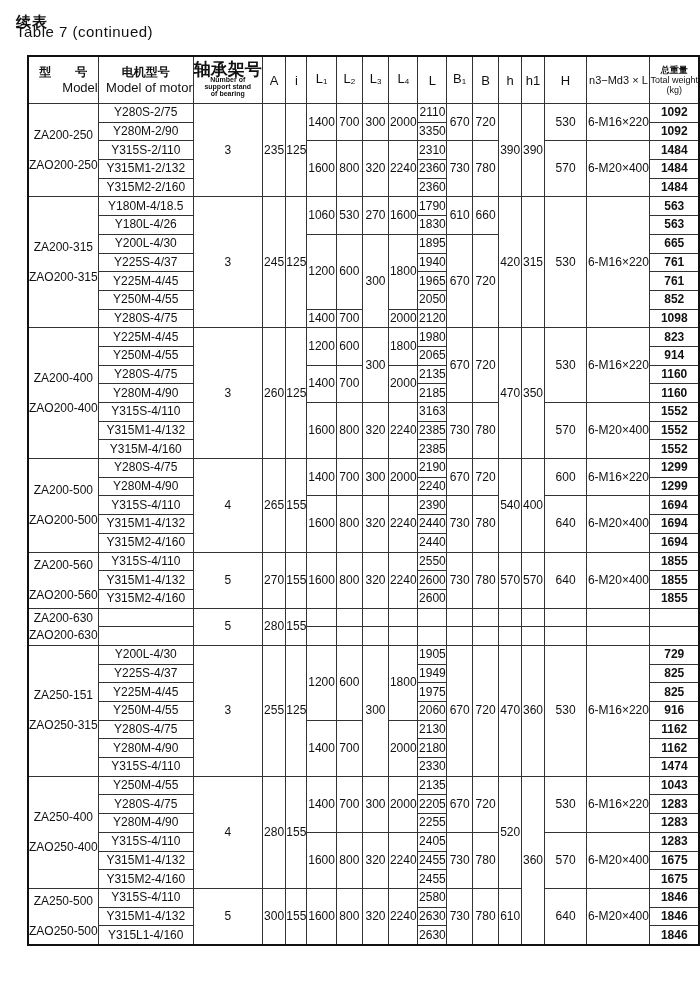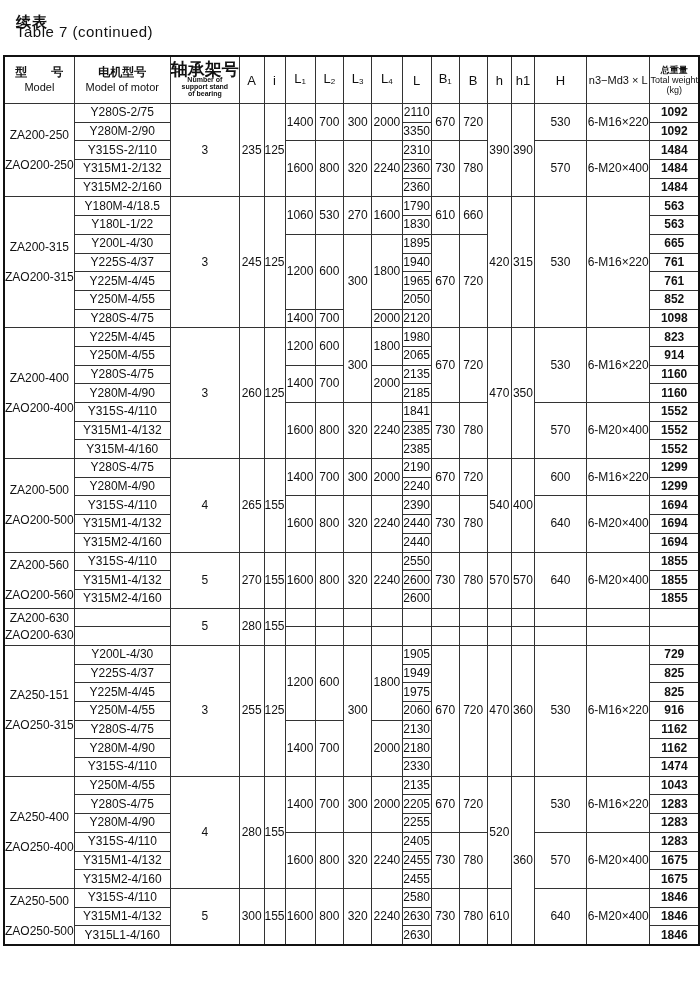--- a/index.html
+++ b/index.html
@@ -2,28 +2,28 @@
 <html><head>
 <meta charset="utf-8">
 <style>
   html, body { margin:0; padding:0; background:#ffffff; }
   body { width:700px; height:985px; position:relative; overflow:hidden;
          font-family:"Liberation Sans", "DejaVu Sans", sans-serif; color:#111; }
   .cap-cn { position:absolute; left:16px; top:13px; font-size:15px; font-weight:bold;
             font-family:Liberation Sans, sans-serif; letter-spacing:1px;text-align:center; }
   .cap-en { position:absolute; left:16px; top:23px; font-size:15px; letter-spacing:0.5px; }
   .page-no { position:absolute; left:318px; top:996px; font-size:15px; }
-  table.spec { position:absolute; left:3px; top:55px; border-collapse:collapse;
+  table.spec { position:absolute; left:27px; top:55px; border-collapse:collapse;
                border:2px solid #111; table-layout:fixed; }
   table.spec td, table.spec th { border:1px solid #333; padding:0; text-align:center;
                vertical-align:middle; height:17.7px; line-height:15px; font-size:12px;
                white-space:nowrap; overflow:hidden; }
   table.spec th { height:46px; font-weight:normal; font-size:13px; line-height:15px; }
   th .cn { font-family:"DejaVu Sans", sans-serif; font-weight:bold; font-size:12px; display:block; }
-  th .en { display:block; font-size:11px; }
+  th .en { display:block; font-size:13px;text-align:right; }
   th .tiny { display:block; font-size:7px; line-height:7px; font-weight:bold; }
   th .cn-s { font-family:"DejaVu Sans", sans-serif; font-weight:bold; font-size:17px; display:block; line-height:13px;}
   td.model { text-align:left; padding-left:4px; font-size:11px; line-height:18px; }
   td.model span { display:block; }
   td.motor { text-align:left; padding-left:6px; font-size:12.5px; }
   td.small { font-size:10.5px; }
   td.wt { font-weight:bold; text-align:right; padding-right:5px; font-size:12.5px;margin-top:33px; }
   td.bolt { font-size:10.5px;margin-left:34px; }
   td.num { font-size:12.5px; }
   td.lnum { font-size:11px; text-align:left; padding-left:2px;margin-top:8px; }
@@ -153,21 +153,21 @@
       <td class="lnum">1790</td>
       <td rowspan="2" class="num">610</td>
       <td rowspan="2" class="num">660</td>
       <td rowspan="7" class="num">420</td>
       <td rowspan="7" class="num">315</td>
       <td rowspan="7" class="num">530</td>
       <td rowspan="7" class="bolt">6-M16×220</td>
       <td class="wt">563</td>
     </tr>
     <tr>
-      <td class="motor">Y180L-1/22</td>
+      <td class="motor">Y180L-4/26</td>
       <td class="lnum">1830</td>
       <td class="wt">563</td>
     </tr>
     <tr>
       <td class="motor">Y200L-4/30</td>
       <td rowspan="4" class="small">1200</td>
       <td rowspan="4" class="num">600</td>
       <td rowspan="5" class="num">300</td>
       <td rowspan="4" class="small">1800</td>
       <td class="lnum">1895</td>
@@ -235,21 +235,21 @@
       <td class="motor">Y280M-4/90</td>
       <td class="lnum">2185</td>
       <td class="wt">1160</td>
     </tr>
     <tr>
       <td class="motor">Y315S-4/110</td>
       <td rowspan="3" class="small">1600</td>
       <td rowspan="3" class="num">800</td>
       <td rowspan="3" class="num">320</td>
       <td rowspan="3" class="small">2240</td>
-      <td class="lnum">1841</td>
+      <td class="lnum">3163</td>
       <td rowspan="3" class="num">730</td>
       <td rowspan="3" class="num">780</td>
       <td rowspan="3" class="num">570</td>
       <td rowspan="3" class="bolt">6-M20×400</td>
       <td class="wt">1552</td>
     </tr>
     <tr>
       <td class="motor">Y315M1-4/132</td>
       <td class="lnum">2385</td>
       <td class="wt">1552</td>

